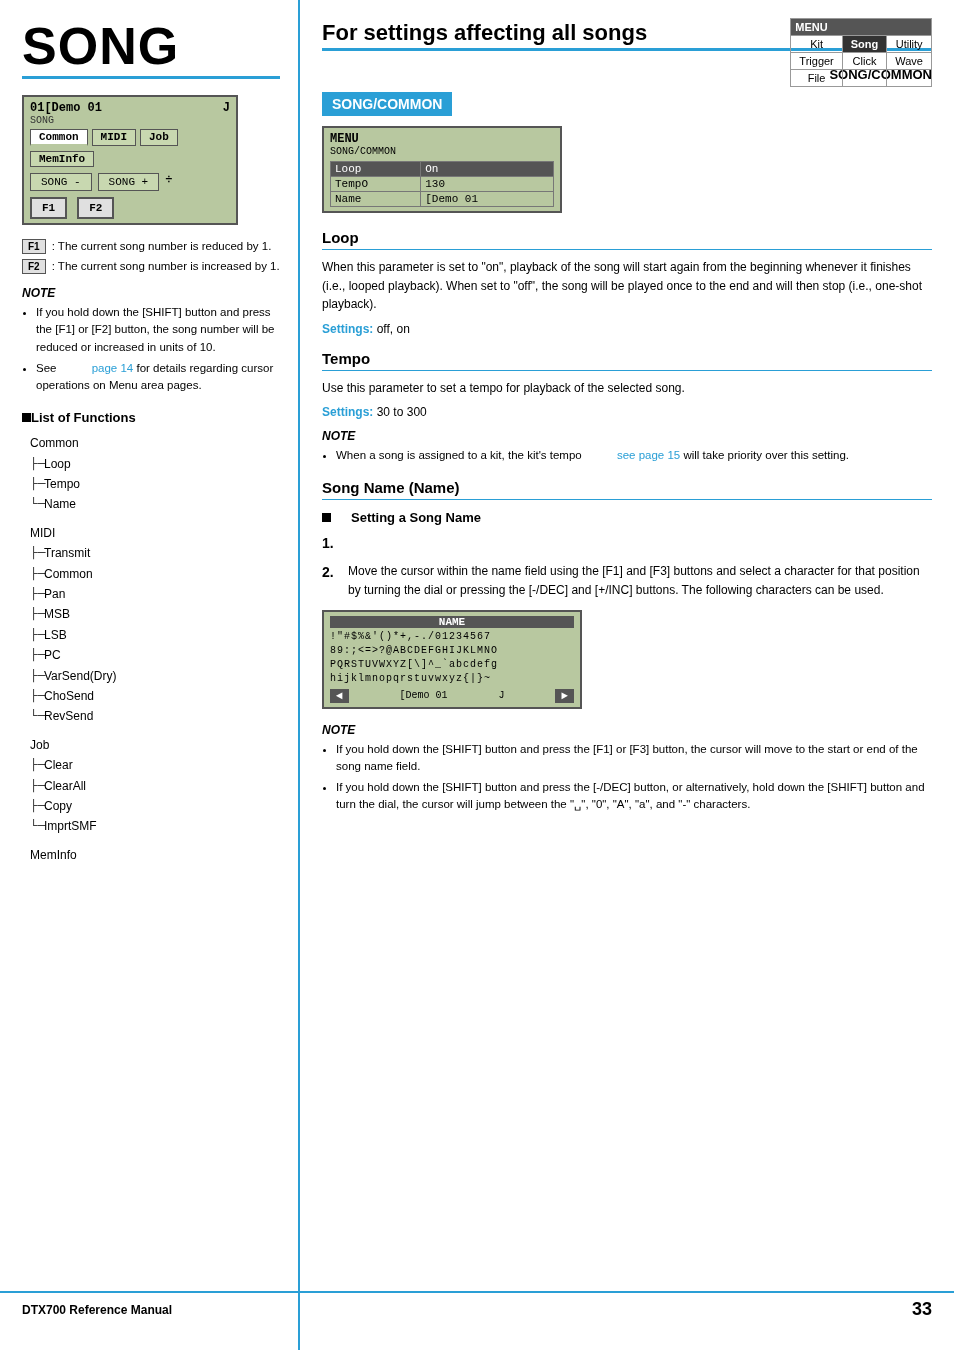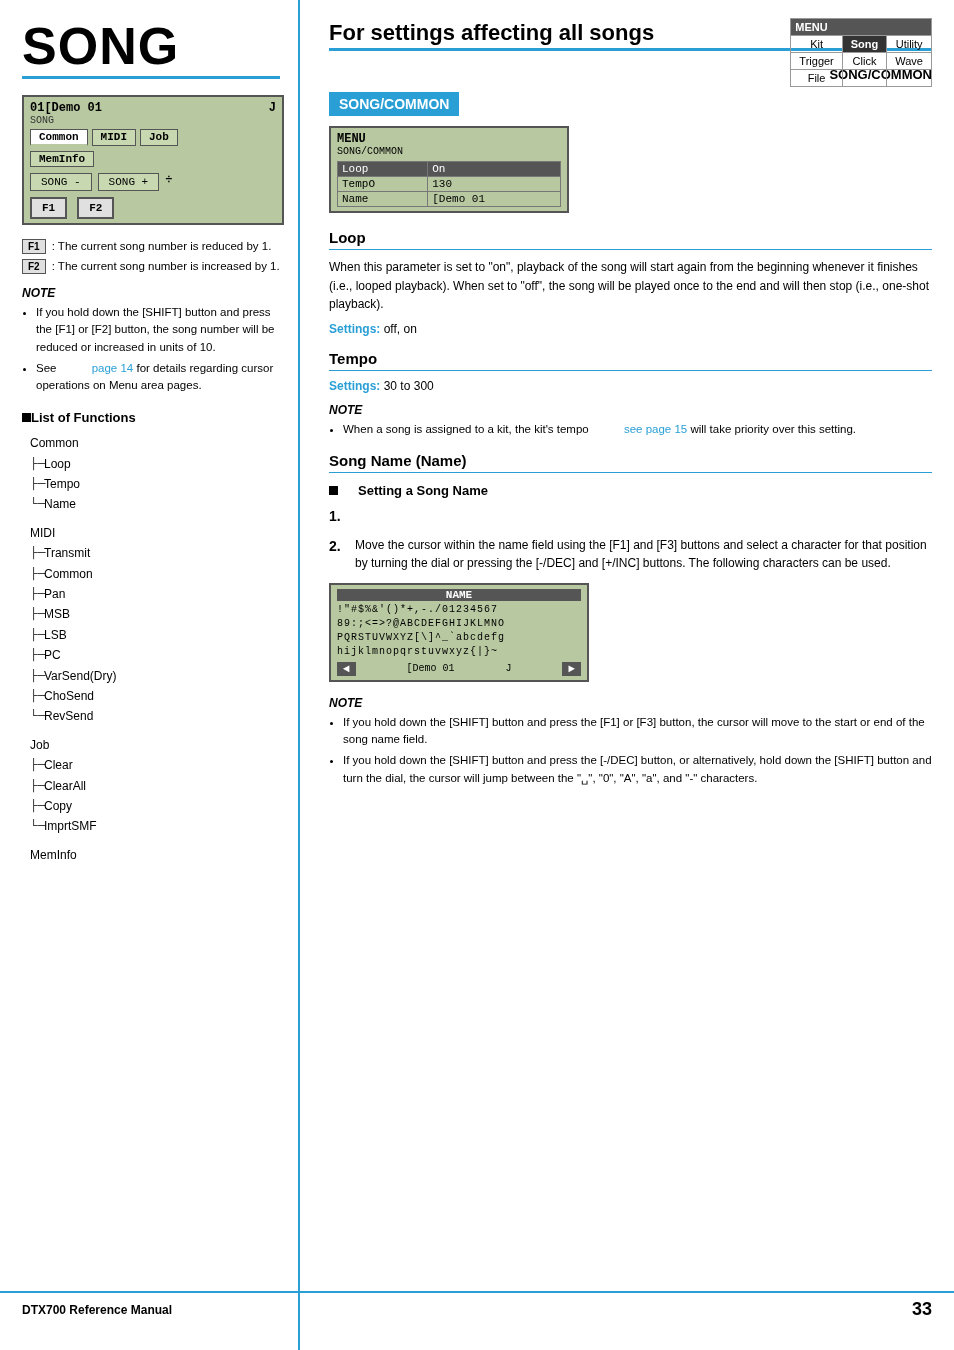--- a/index.html
+++ b/index.html
@@ -25,21 +25,20 @@
       width: 300px;
       padding: 20px 18px 20px 22px;
       border-right: 2px solid #2a9fd6;
       flex-shrink: 0;
     }
 
     
     .right-col {
       flex: 1;
       padding: 20px 22px 20px 22px;
-      margin-left: 7px;
     }
 
     
     .page-title {
       font-size: 52px;
       font-weight: 900;
       letter-spacing: 1px;
       line-height: 1;
       margin-bottom: 4px;
     }
@@ -80,21 +79,21 @@
     }
 
     
     .lcd-screen {
       border: 2px solid #555;
       background: #b8c8a0;
       font-family: 'Courier New', monospace;
       font-size: 11px;
       padding: 4px 6px;
       margin-bottom: 14px;
-      width: 262px;
+      width: 216px;
     }
     .lcd-screen .lcd-top-bar {
       display: flex;
       justify-content: space-between;
       font-weight: bold;
       font-size: 12px;
     }
     .lcd-screen .lcd-label {
       font-size: 10px;
       color: #333;
@@ -543,20 +542,21 @@
     
     <div class="section-h3">Loop</div>
     <div class="body-text">When this parameter is set to "on", playback of the song will start again from the beginning whenever it finishes (i.e., looped playback). When set to "off", the song will be played once to the end and will then stop (i.e., one-shot playback).</div>
     <div class="settings-line">
       <span class="settings-label">Settings:</span>
       <span>off, on</span>
     </div>
 
     
     <div class="section-h3">Tempo</div>
+    <div class="body-text">Use this parameter to set a tempo for playback of the selected song.</div>
     <div class="settings-line">
       <span class="settings-label">Settings:</span>
       <span>30 to 300</span>
     </div>
     <div class="note-block-right">
       <div class="note-title">NOTE</div>
       <ul class="note-list-right">
         <li>When a song is assigned to a kit, the kit's tempo <a class="link-blue">see page 15</a> will take priority over this setting.</li>
       </ul>
     </div>

